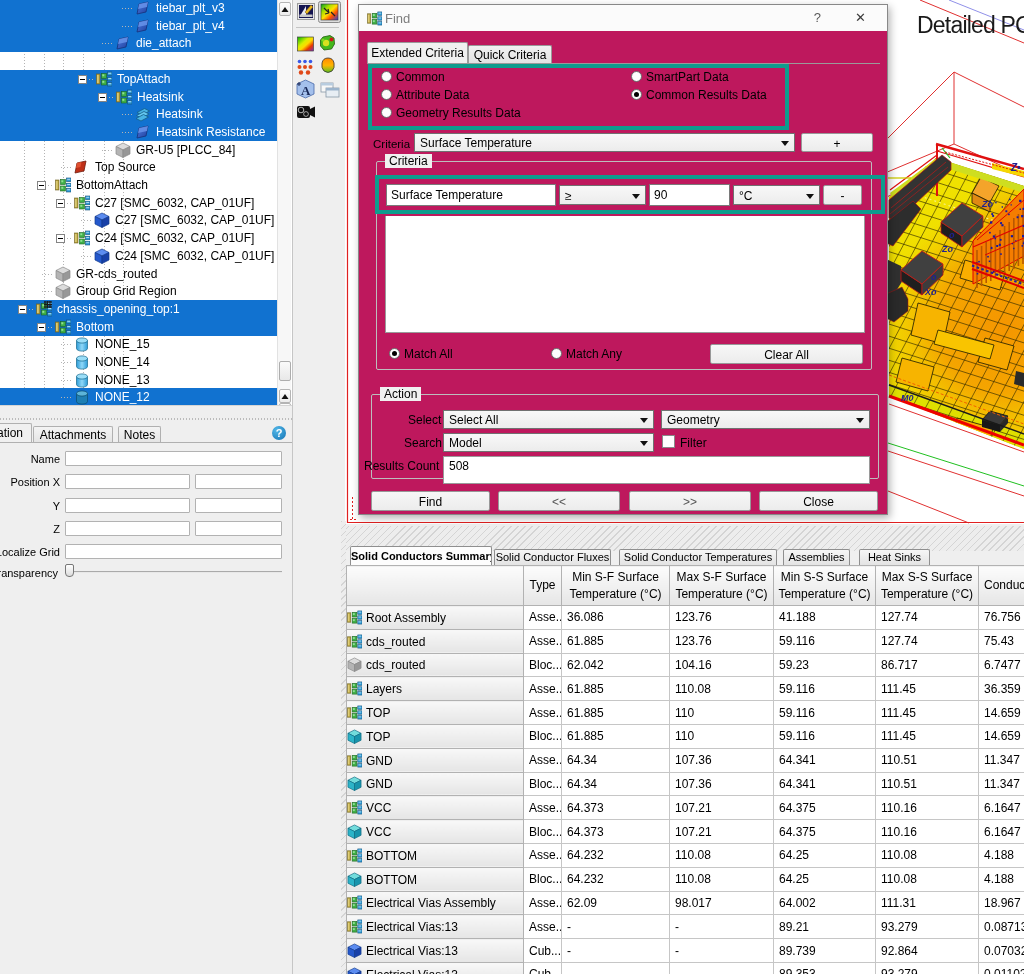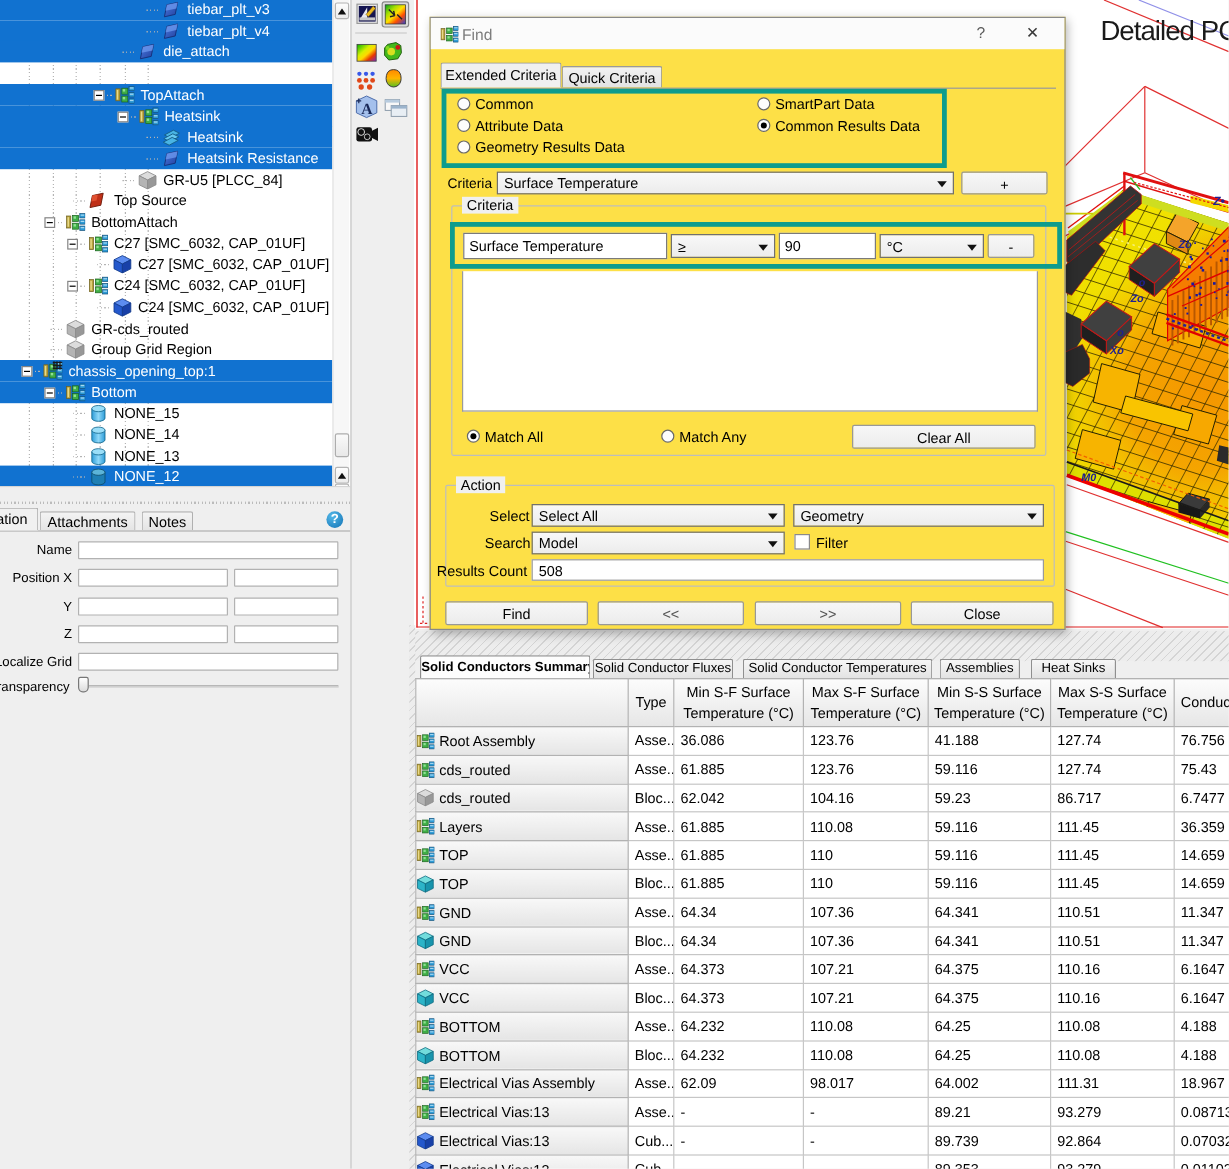--- a/index.html
+++ b/index.html
@@ -38,21 +38,21 @@
 #lform { left:0; top:417px; width:292px; height:557px; background:#efefef; }
 .ltab { position:absolute; font-size:12px; text-align:center; border:1px solid #b0b0b0; border-bottom:none; border-radius:2px 2px 0 0; background:linear-gradient(#f4f4f4,#e4e4e4); }
 .ltab.act { background:#f0f0f0; z-index:2; }
 .lab { position:absolute; font-size:11px; text-align:right; width:72px; white-space:nowrap; }
 .inp { position:absolute; background:#fff; border:1px solid #b2b2b2; height:15px; border-radius:1px; }
 
 
 #tbar { left:292px; top:0; width:49px; height:974px; background:#efefef; border-left:1px solid #c6c6c6; }
 
 
-#dlg { left:358px; top:14px; width:530px; height:511px; background:#fde047; border:1px solid #888; box-shadow:2px 3px 8px rgba(0,0,0,.3); z-index:10; }
+#dlg { left:358px; top:4px; width:530px; height:511px; background:#be185d; border:1px solid #888; box-shadow:2px 3px 8px rgba(0,0,0,.3); z-index:10; }
 #dlgtitle { position:absolute; left:0; top:0; width:100%; height:26px; background:#fbfbfb; }
 #dlgtitle .t { position:absolute; left:26px; top:6px; color:#7d7d7d; font-size:13px; }
 .dtab { position:absolute; font-size:12px; border:1px solid #9a9a9a; border-bottom:none; border-radius:2px 2px 0 0; text-align:center; }
 .teal { position:absolute; border:4px solid #0e9c8d; }
 .radio { position:absolute; width:11px; height:11px; border:1px solid #6a6a6a; border-radius:50%; background:#fdfdfd; }
 .radio.on::after { content:""; position:absolute; left:2px; top:2px; width:5px; height:5px; border-radius:50%; background:#000; }
 .rlab { position:absolute; font-size:12px; white-space:nowrap; }
 .combo { position:absolute; background:linear-gradient(#f8f8f8,#ececec); border:1px solid #707070; font-size:12px; }
 .combo .cv { position:absolute; left:5px; top:2px; white-space:nowrap; }
 .combo .ar { position:absolute; right:5px; top:7px; width:0; height:0; border:4px solid transparent; border-top:5px solid #111; }
@@ -1044,19 +1044,19 @@
       <span class="ar"></span>
     </div>
   <div class="rlab" style="left:45px;top:431px">Search</div>
   <div class="combo" style="left:84px;top:428px;width:211px;height:19px">
       <span class="cv">Model</span>
       <span class="ar"></span>
     </div>
   <div class="abs" style="left:303px;top:430px;width:13px;height:13px;background:#fff;border:1px solid #8a8a8a"></div>
   <div class="rlab" style="left:321px;top:431px">Filter</div>
   <div class="rlab" style="left:5px;top:454px">Results Count</div>
-  <div class="winp" style="left:84px;top:451px;width:427px;height:18px;padding:2px 0 0 5px;border-color:#9a9a9a">508</div>
+  <div class="winp" style="left:84px;top:451px;width:427px;height:28px;padding:2px 0 0 5px;border-color:#9a9a9a">508</div>
 
   <div class="btn" style="left:12px;top:486px;width:119px;height:20px;padding-top:3px">Find</div>
   <div class="btn" style="left:139px;top:486px;width:122px;height:20px;padding-top:3px;color:#555">&lt;&lt;</div>
   <div class="btn" style="left:270px;top:486px;width:122px;height:20px;padding-top:3px;color:#555">&gt;&gt;</div>
   <div class="btn" style="left:400px;top:486px;width:119px;height:20px;padding-top:3px">Close</div>
 </div>
 
 </body></html>

